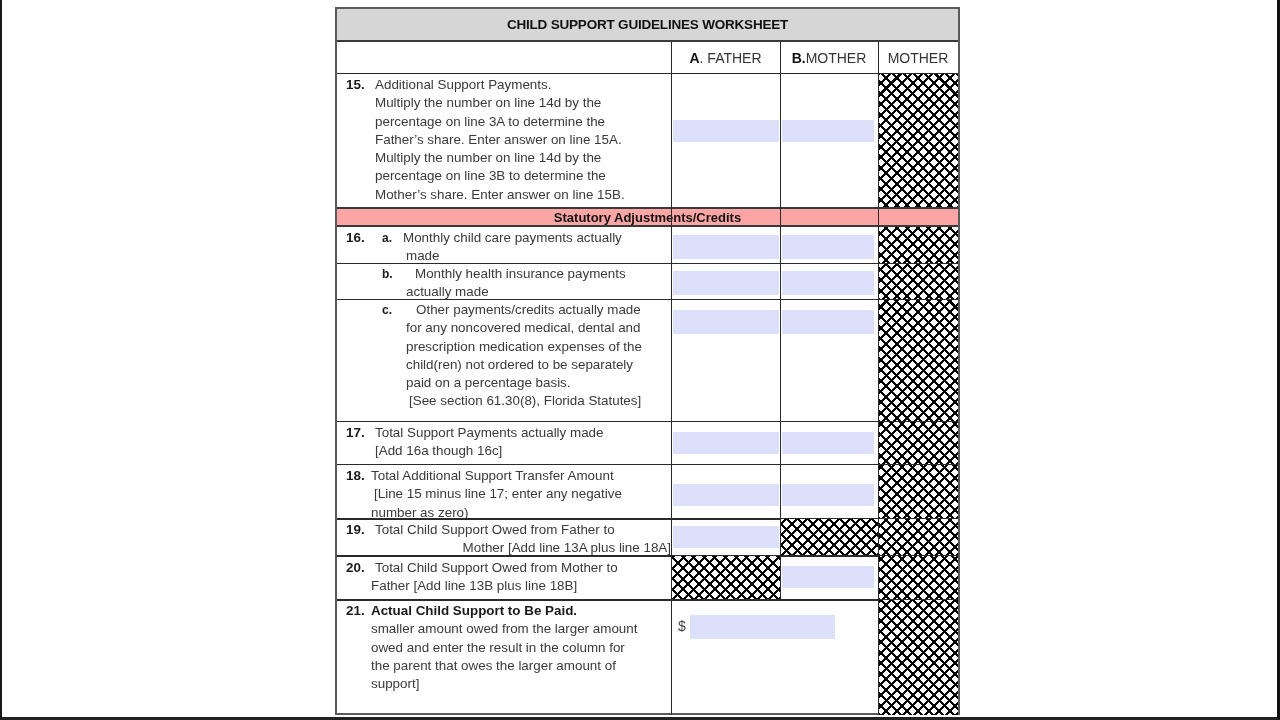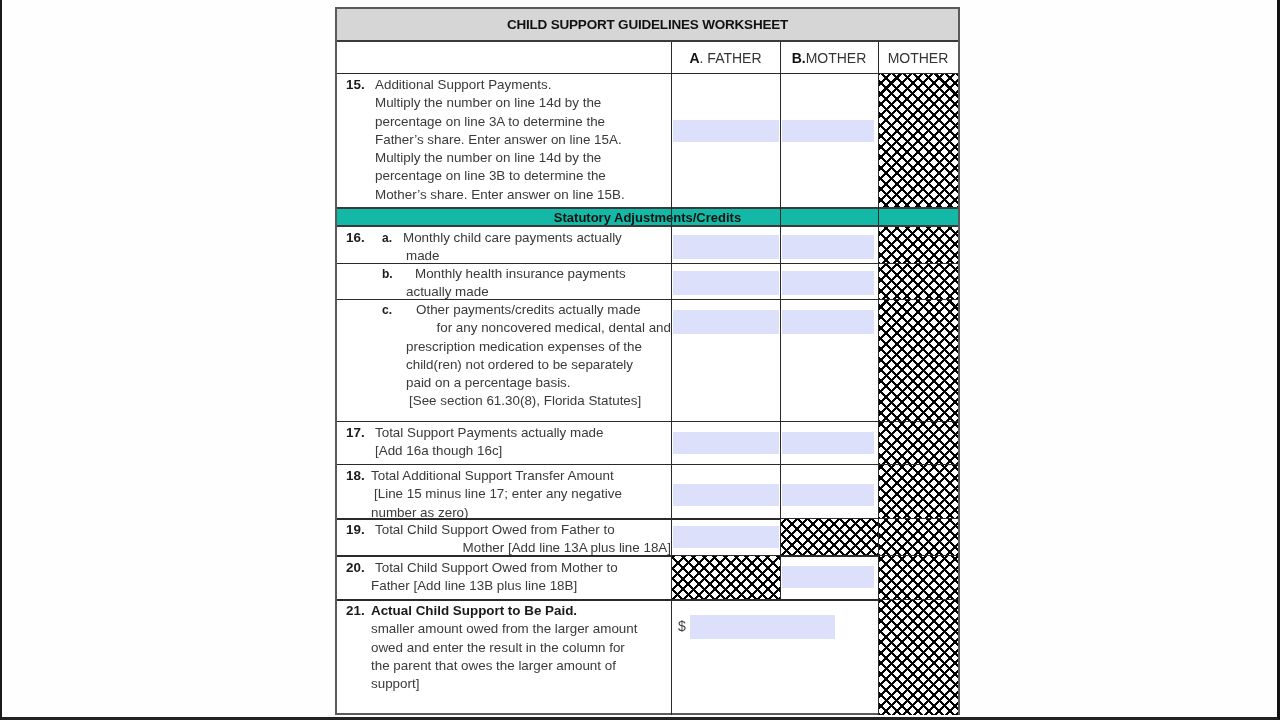--- a/index.html
+++ b/index.html
@@ -27,21 +27,21 @@
   .title-bar {
     left: 0; top: 0; width: 621px; height: 33px;
     background: #d6d6d6; border-bottom: 2px solid #3a3a3a;
     font-weight: bold; font-size: 13.5px; color: #111;
     display: flex; align-items: center; justify-content: center;
     letter-spacing: -0.2px;
   }
   .hdr { font-size: 14px; color: #333; display: flex; align-items: center; justify-content: center; }
   .hdr b { color: #111; }
   .section-bar {
-    background: #14b8a6; font-weight: bold; font-size: 13px; color: #111;
+    background: #fca5a5; font-weight: bold; font-size: 13px; color: #111;
     display: flex; align-items: center; justify-content: center;
     border-top: 2px solid #3a3a3a; border-bottom: 2px solid #3a3a3a;
   }
   .hline { position: absolute; left: 0; width: 621px; height: 0; border-top: 1.5px solid #2a2a2a; }
   .vline { position: absolute; width: 0; border-left: 1.5px solid #2a2a2a; }
   .label {
     font-size: 13.4px; line-height: 18.3px; color: #3a3a3a;
     padding: 2px 0 0 0;
   }
   .label .num { font-weight: bold; color: #1a1a1a; display: inline-block; }
@@ -108,21 +108,21 @@
     <span class="ln"><span class="num" style="width:36px;"></span><span class="sub" style="width:33px;">b.</span><span>Monthly health insurance payments</span></span>
     <span class="ln" style="padding-left:60px;">actually made</span>
   </div>
   <div class="field" style="left:336px; top:262px; width:106px; height:24px;"></div>
   <div class="field" style="left:445px; top:262px; width:92px; height:24px;"></div>
   <div class="hatch" style="left:541px; top:255px; width:80px; height:36px;"></div>
   <div class="hline" style="top:290px;"></div>
 
   <div class="cell label" style="left:9px; top:290px; width:325px;">
     <span class="ln"><span class="num" style="width:36px;"></span><span class="sub" style="width:34px;">c.</span><span>Other payments/credits actually made</span></span>
-    <span class="ln" style="padding-left:60px;text-align:right;">for any noncovered medical, dental and</span>
+    <span class="ln" style="padding-left:60px;">for any noncovered medical, dental and</span>
     <span class="ln" style="padding-left:60px;">prescription medication expenses of the</span>
     <span class="ln" style="padding-left:60px;">child(ren) not ordered to be separately</span>
     <span class="ln" style="padding-left:60px;">paid on a percentage basis.</span>
     <span class="ln" style="padding-left:63px;">[See section 61.30(8), Florida Statutes]</span>
   </div>
   <div class="field" style="left:336px; top:301px; width:106px; height:24px;"></div>
   <div class="field" style="left:445px; top:301px; width:92px; height:24px;"></div>
   <div class="hatch" style="left:541px; top:291px; width:80px; height:122px;"></div>
   <div class="hline" style="top:412px;"></div>
 

